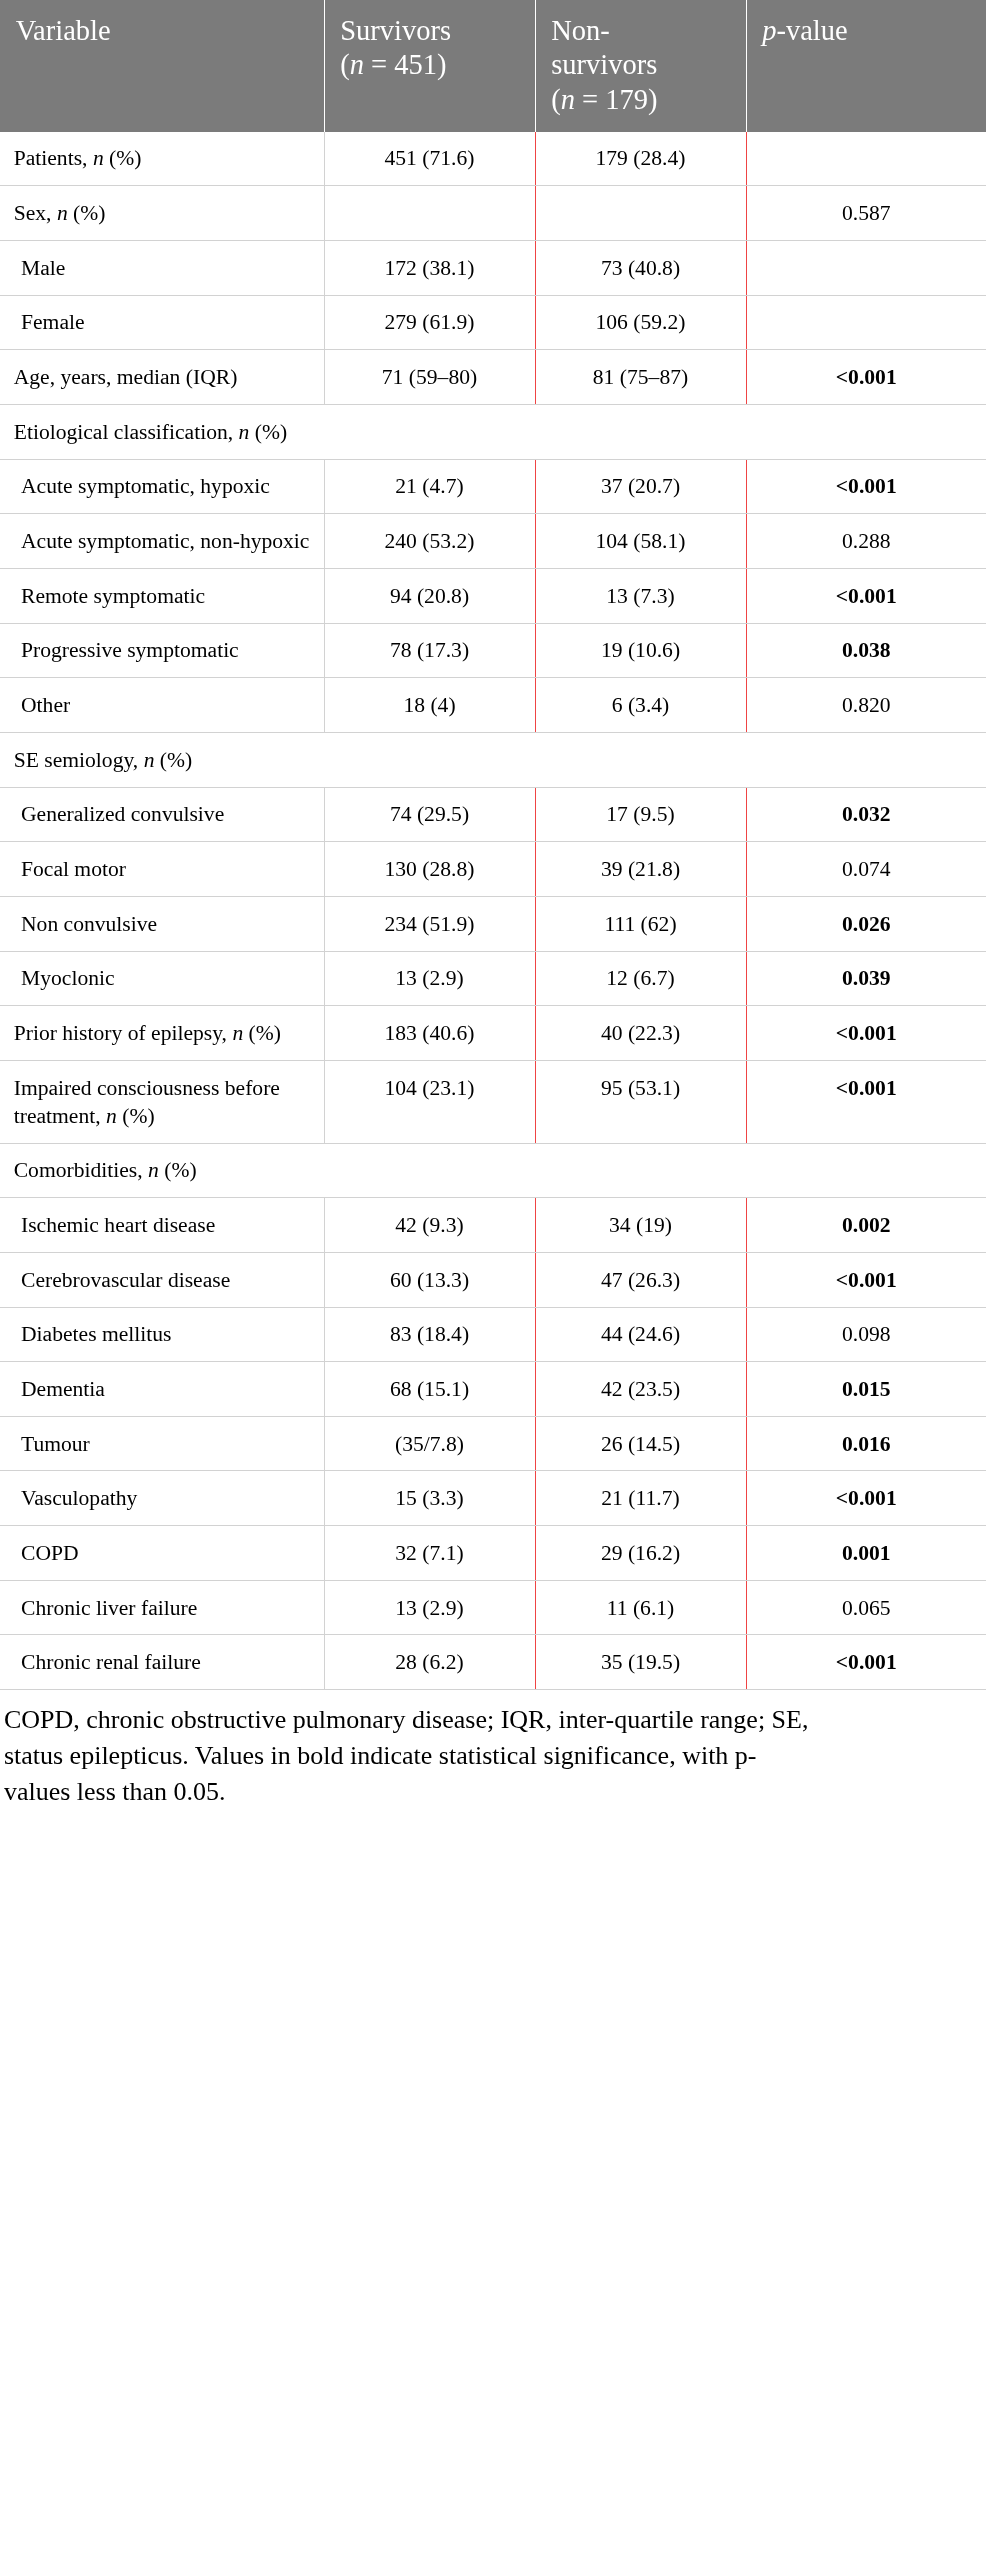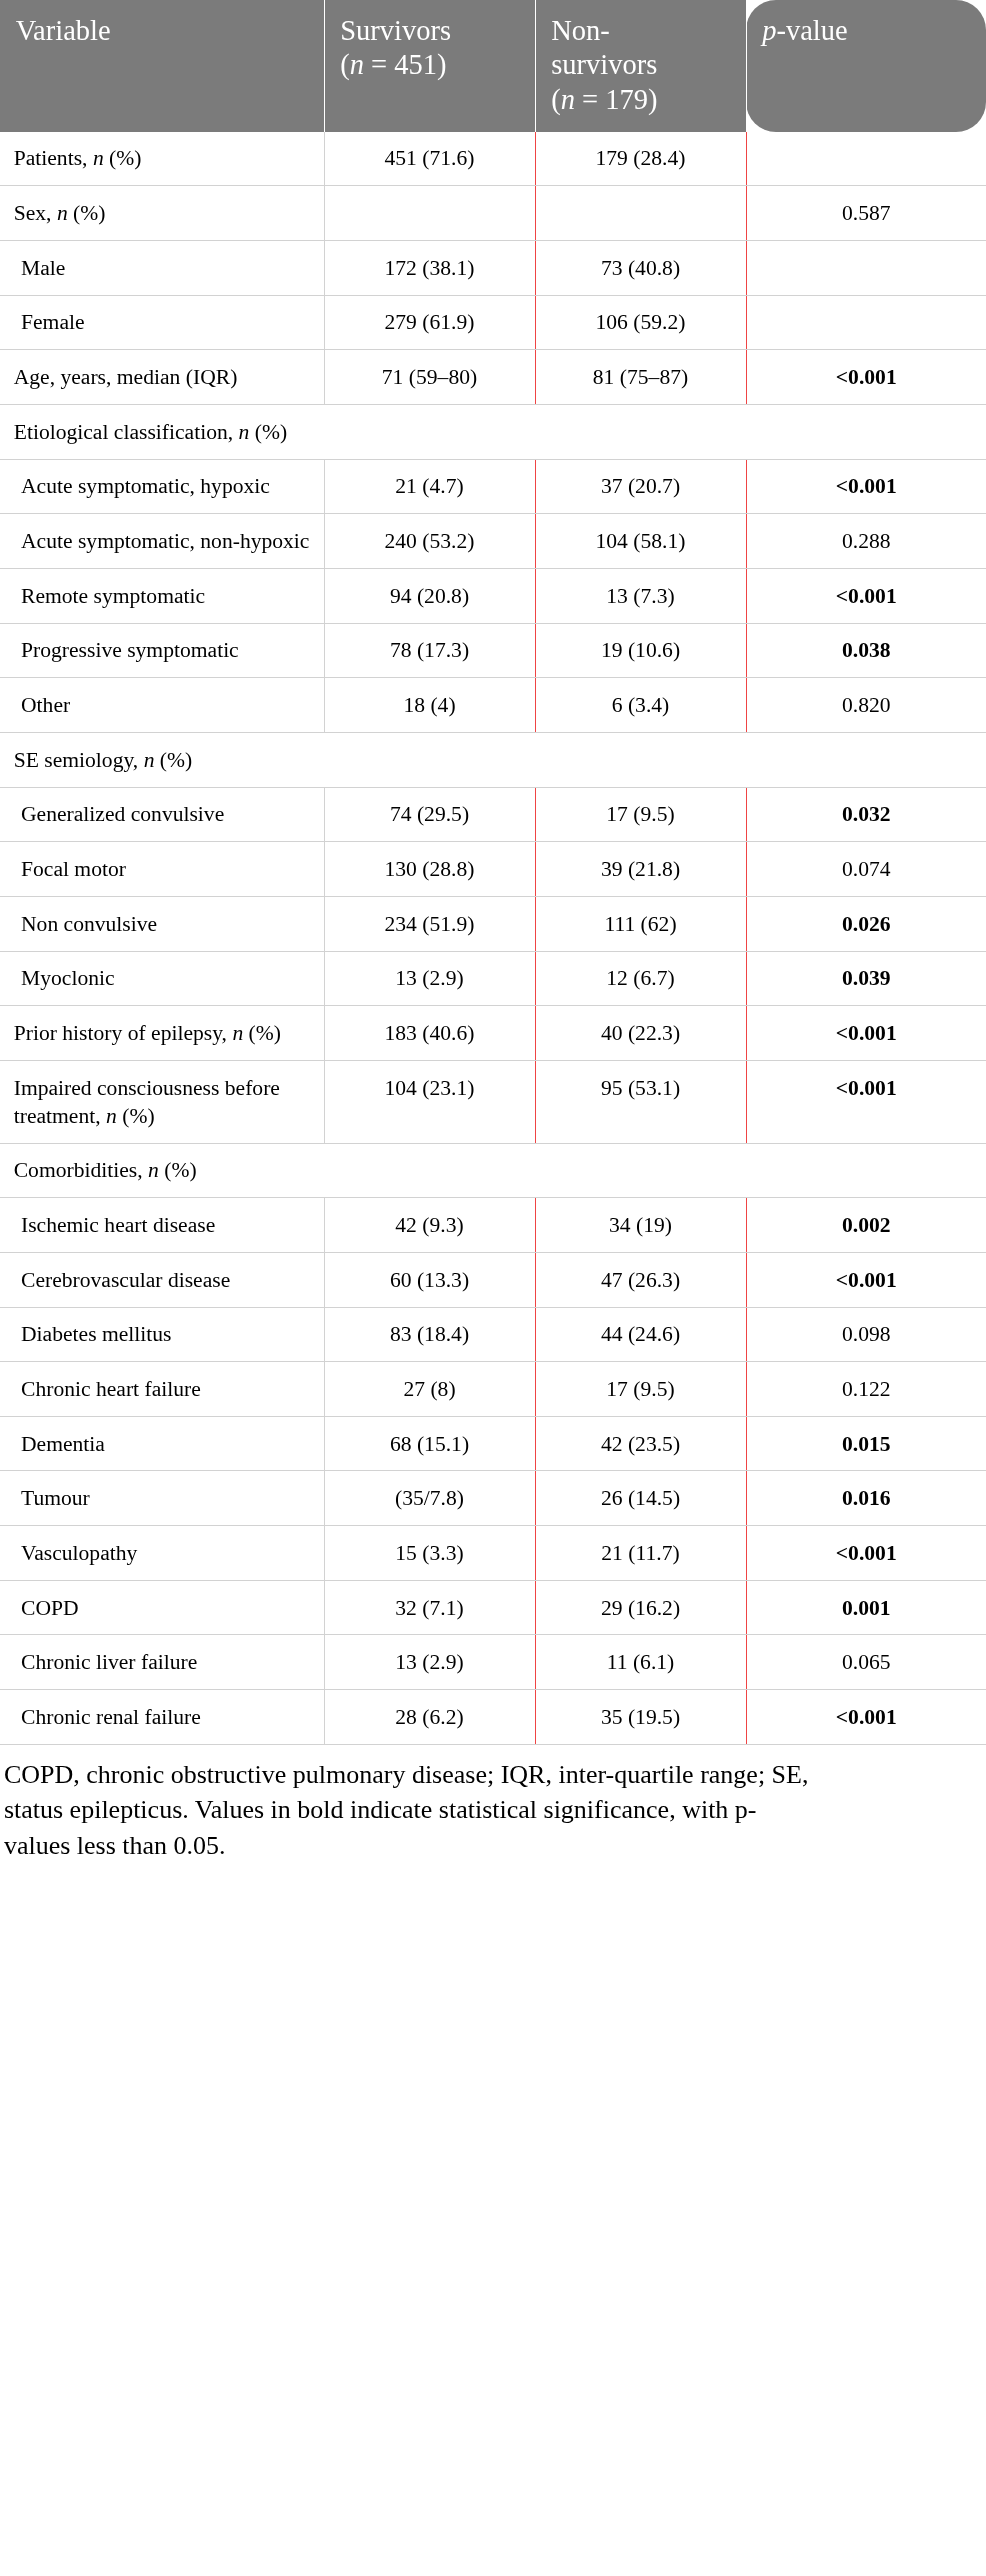--- a/index.html
+++ b/index.html
@@ -31,21 +31,21 @@
     color: #ffffff;
     font-weight: normal;
     font-size: 28.5px;
     padding: 13.7px 15.7px;
     vertical-align: top;
     border: none;
     line-height: 1.22;
   }
   thead th.h0 { text-align: left; }
   thead th.h1, thead th.h2, thead th.h3 { text-align: left; }
-  thead th.h3 { border-left: 1px solid #ffffff; border-radius: 30px; }
+  thead th.h3 { border-left: 1px solid #ffffff; }
   thead th.h1, thead th.h2 { border-left: 1px solid #ffffff; }
 
   tbody td {
     font-size: 21.6px;
     padding: 12.8px 13.7px;
     border-bottom: 1px solid #d2d2d2;
     vertical-align: top;
     line-height: 1.3;
   }
   tbody td.label {
@@ -226,26 +226,20 @@
           <td class="val">47 (26.3)</td>
           <td class="pval bold-p">&lt;0.001</td>
         </tr>
         <tr>
           <td class="label indent"><span>Diabetes mellitus</span></td>
           <td class="val">83 (18.4)</td>
           <td class="val">44 (24.6)</td>
           <td class="pval">0.098</td>
         </tr>
         <tr>
-          <td class="label indent"><span>Chronic heart failure</span></td>
-          <td class="val">27 (8)</td>
-          <td class="val">17 (9.5)</td>
-          <td class="pval">0.122</td>
-        </tr>
-        <tr>
           <td class="label indent"><span>Dementia</span></td>
           <td class="val">68 (15.1)</td>
           <td class="val">42 (23.5)</td>
           <td class="pval bold-p">0.015</td>
         </tr>
         <tr>
           <td class="label indent"><span>Tumour</span></td>
           <td class="val">(35/7.8)</td>
           <td class="val">26 (14.5)</td>
           <td class="pval bold-p">0.016</td>

